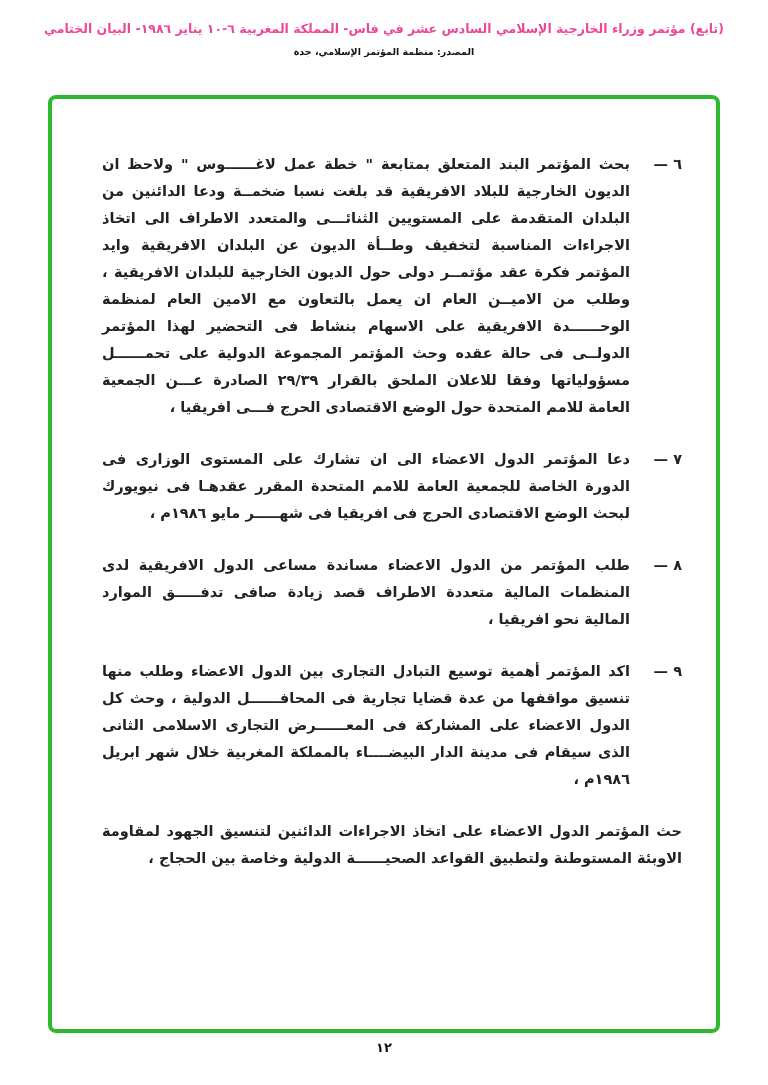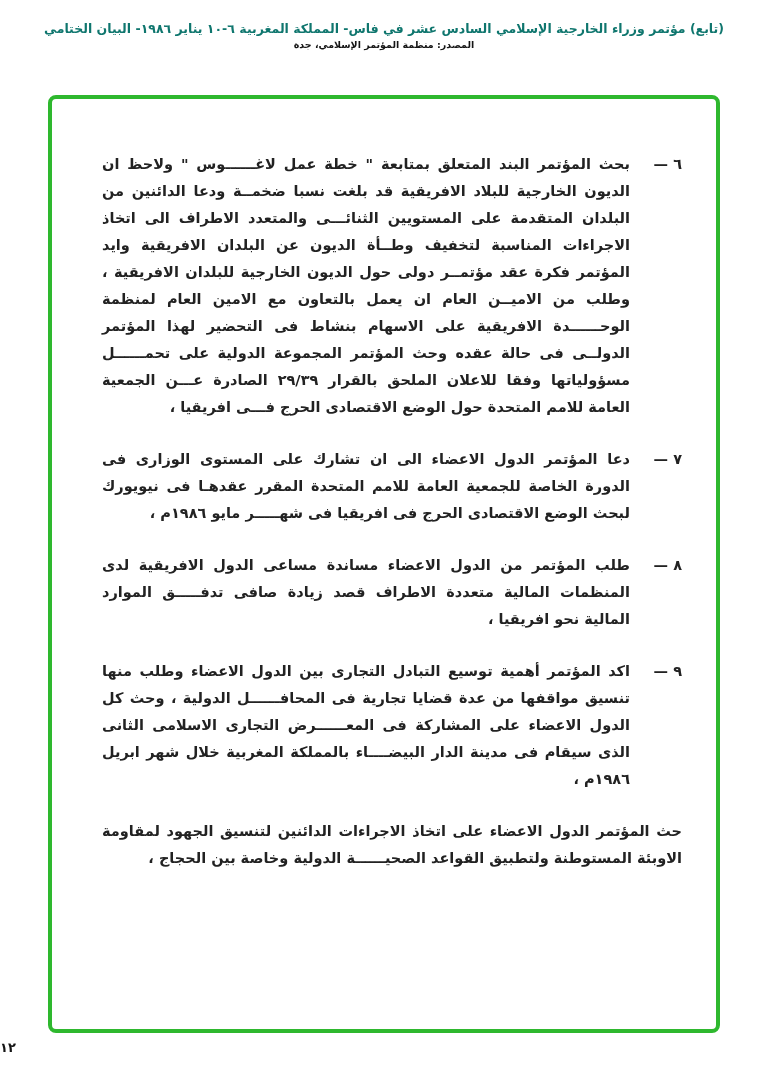--- a/index.html
+++ b/index.html
@@ -13,28 +13,29 @@
   }
   
   .doc-header {
     direction:rtl;
     text-align:center;
     padding-top:20px;
   }
   .doc-header .line1 {
     font-size:12.5px;
     font-weight:bold;
-    color:#0f766e;
+    color:#ec4899;
     padding:0 34px;
     line-height:1.5;
   }
   .doc-header .line2 {
     font-size:9.5px;
     font-weight:bold;
     color:#141414;
+    margin-top:7px;
   }
   
   .green-frame {
     position:absolute;
     left:48px;
     top:95px;
     width:672px;
     height:938px;
     border:4px solid #2eb82e;
     border-radius:8px;
@@ -61,21 +62,21 @@
   .para-text {
     flex:1;
     text-align:justify;
   }
   
   .page-number {
     position:absolute;
     top:1040px;
     left:0;
     width:768px;
-    text-align:left;
+    text-align:center;
     font-size:13px;
     font-weight:bold;
     color:#141414;
   }
 </style>
 </head>
 <body>
 
 <div class="doc-header">
   <div class="line1">(تابع) مؤتمر وزراء الخارجية الإسلامي السادس عشر في فاس- المملكة المغربية ٦-١٠ يناير ١٩٨٦- البيان الختامي</div>

